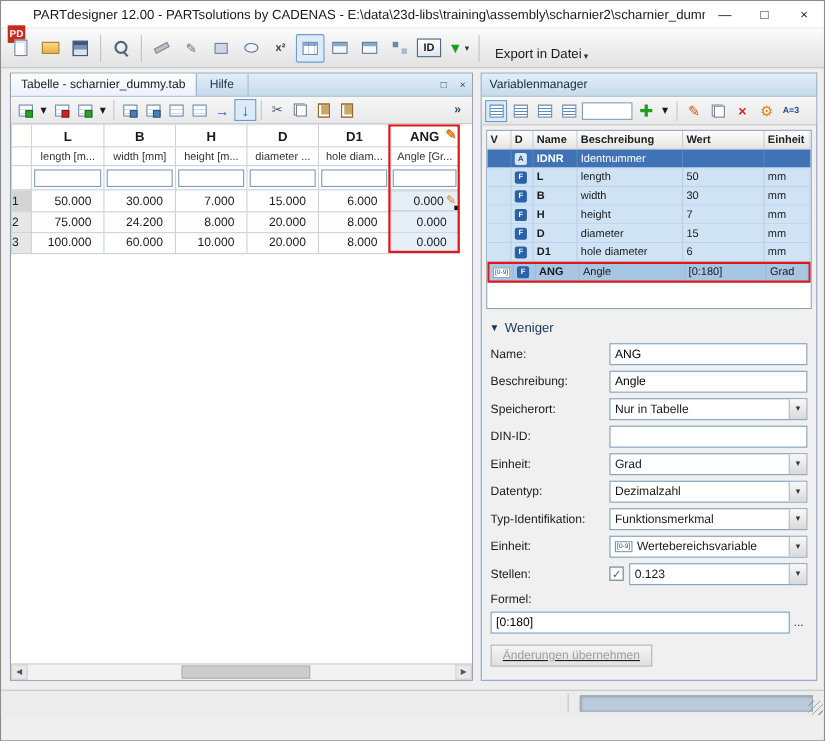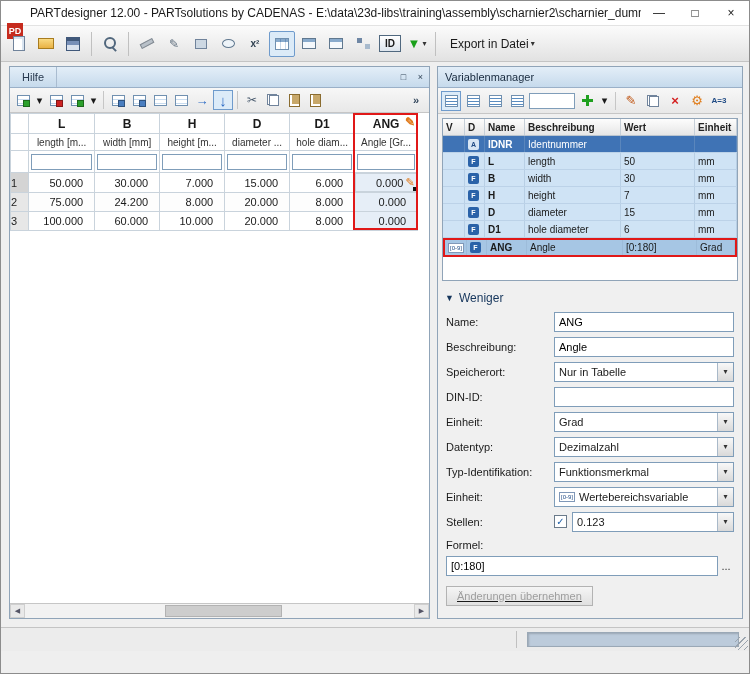--- a/index.html
+++ b/index.html
@@ -35,21 +35,21 @@
   .i-ellipse { width:13px; height:9px; border:1px solid #60788f; border-radius:50%; background:#eef4f9; }
   .i-x2 { font-size:10px; font-weight:bold; color:#2f4050; }
   .i-grid { width:14px; height:12px; border:1px solid #7090b0; background:linear-gradient(#88aacc 0 3px, #fff 3px), repeating-linear-gradient(to right,#fff 0 4px,#c9d9ea 4px 5px); background-blend-mode:multiply; }
   .i-dialog { width:14px; height:11px; border:1px solid #60788f; box-shadow:inset 0 3px 0 #88aacc; background:#f4f8fc; }
   .i-link { width:13px; height:11px; position:relative; }
   .i-link::before { content:""; position:absolute; left:0; top:0; width:5px; height:5px; background:#6f87a5; }
   .i-link::after { content:""; position:absolute; right:0; bottom:0; width:5px; height:5px; background:#a8bacd; }
   .id-btn { border:1px solid #50687f; padding:2px 5px; font-size:10px; font-weight:bold; background:linear-gradient(#ffffff,#dde5ed); }
   .green-arrow { color:#1aa01a; font-size:13px; line-height:1; }
   .dd-mini { font-size:8px; color:#333; margin-left:2px; }
-  .export-btn { display:flex; align-items:center; gap:0; padding:0 8px; height:26px; font-size:12px; }
+  .export-btn { display:flex; align-items:flex-end; gap:0; padding:0 8px; height:26px; font-size:12px; }
 
   
   .main { position:relative; height:565px; }
 
   .panel { position:absolute; top:4px; border:1px solid #90a4b8; background:#f0f0f0; display:flex; flex-direction:column; }
   .left-panel { left:8px; width:421px; height:553px; }
   .right-panel { left:436px; width:306px; height:553px; }
 
   .panel-header { height:21px; background:linear-gradient(#e3eef8,#c6daec); border-bottom:1px solid #9ab0c8; display:flex; align-items:stretch; flex:none; }
   .tab-active { background:linear-gradient(#fdfefe,#eaf2fa); padding:0 9px; font-size:11px; display:flex; align-items:center; border-right:1px solid #9ab0c8; }
@@ -217,20 +217,21 @@
     <div class="tbtn export-btn">
       <span>Export in Datei</span>
       <span class="dd-mini">▾</span>
     </div>
   </div>
 
   <div class="main">
 
     <div class="panel left-panel">
       <div class="panel-header">
+        <div class="tab-active">Tabelle - scharnier_dummy.tab</div>
         <div class="tab-inactive">Hilfe</div>
         <div class="ph-spacer"></div>
         <div class="ph-btn">□</div>
         <div class="ph-btn">×</div>
       </div>
 
       <div class="table-toolbar">
         <div class="mbtn">
             <span class="g"></span>
             <span class="dot green"></span>

